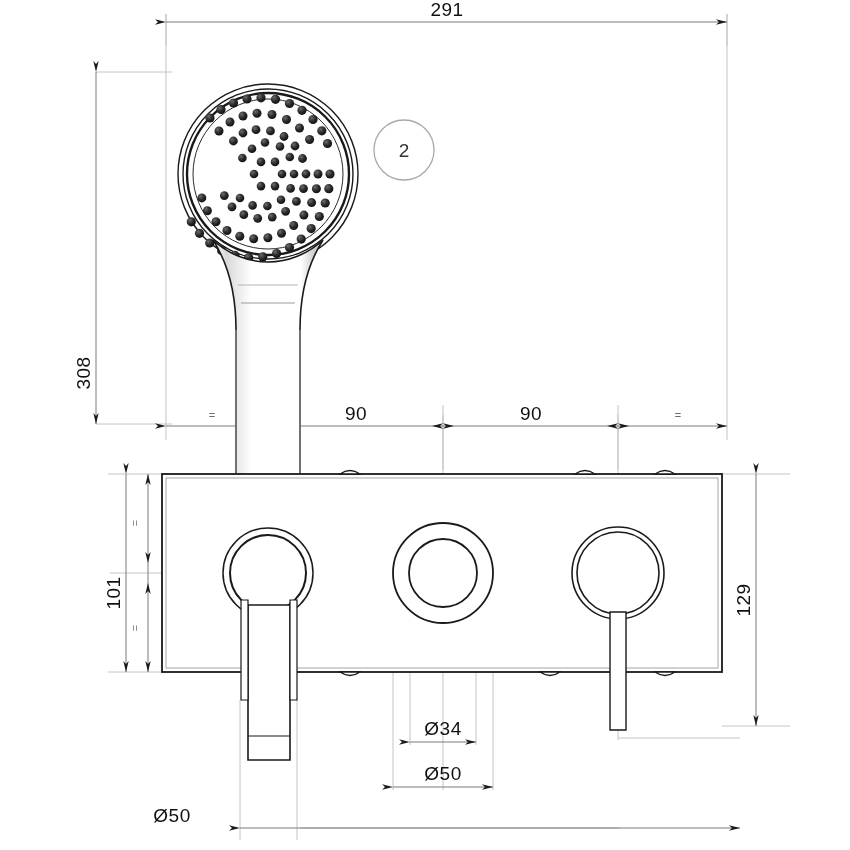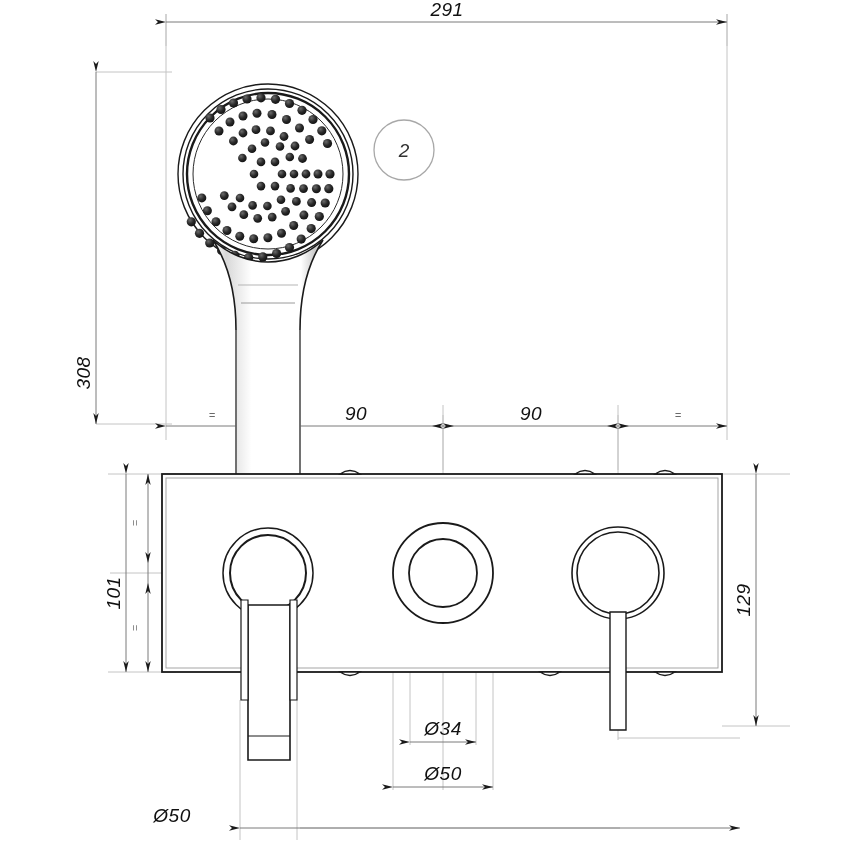--- a/index.html
+++ b/index.html
@@ -1,18 +1,18 @@
 <!DOCTYPE html>
 <html><head>
 <meta charset="utf-8">
 <style>
   html,body{margin:0;padding:0;background:#ffffff;}
   body{width:850px;height:850px;overflow:hidden;
        font-family:"Liberation Sans","DejaVu Sans",sans-serif;}
-  #sheet{position:relative;width:850px;height:850px;background:#fff;font-style:italic;}
+  #sheet{position:relative;width:850px;height:850px;background:#fff;}
   svg{display:block;}
   .dimtext{font-family:"Liberation Sans","DejaVu Sans",sans-serif;
            font-size:19px;fill:#111;letter-spacing:0.5px;}
   .balloontext{font-family:"Liberation Sans","DejaVu Sans",sans-serif;
            font-size:19px;fill:#333;}
 </style>
 </head>
 <body>
 
 <div id="sheet">

